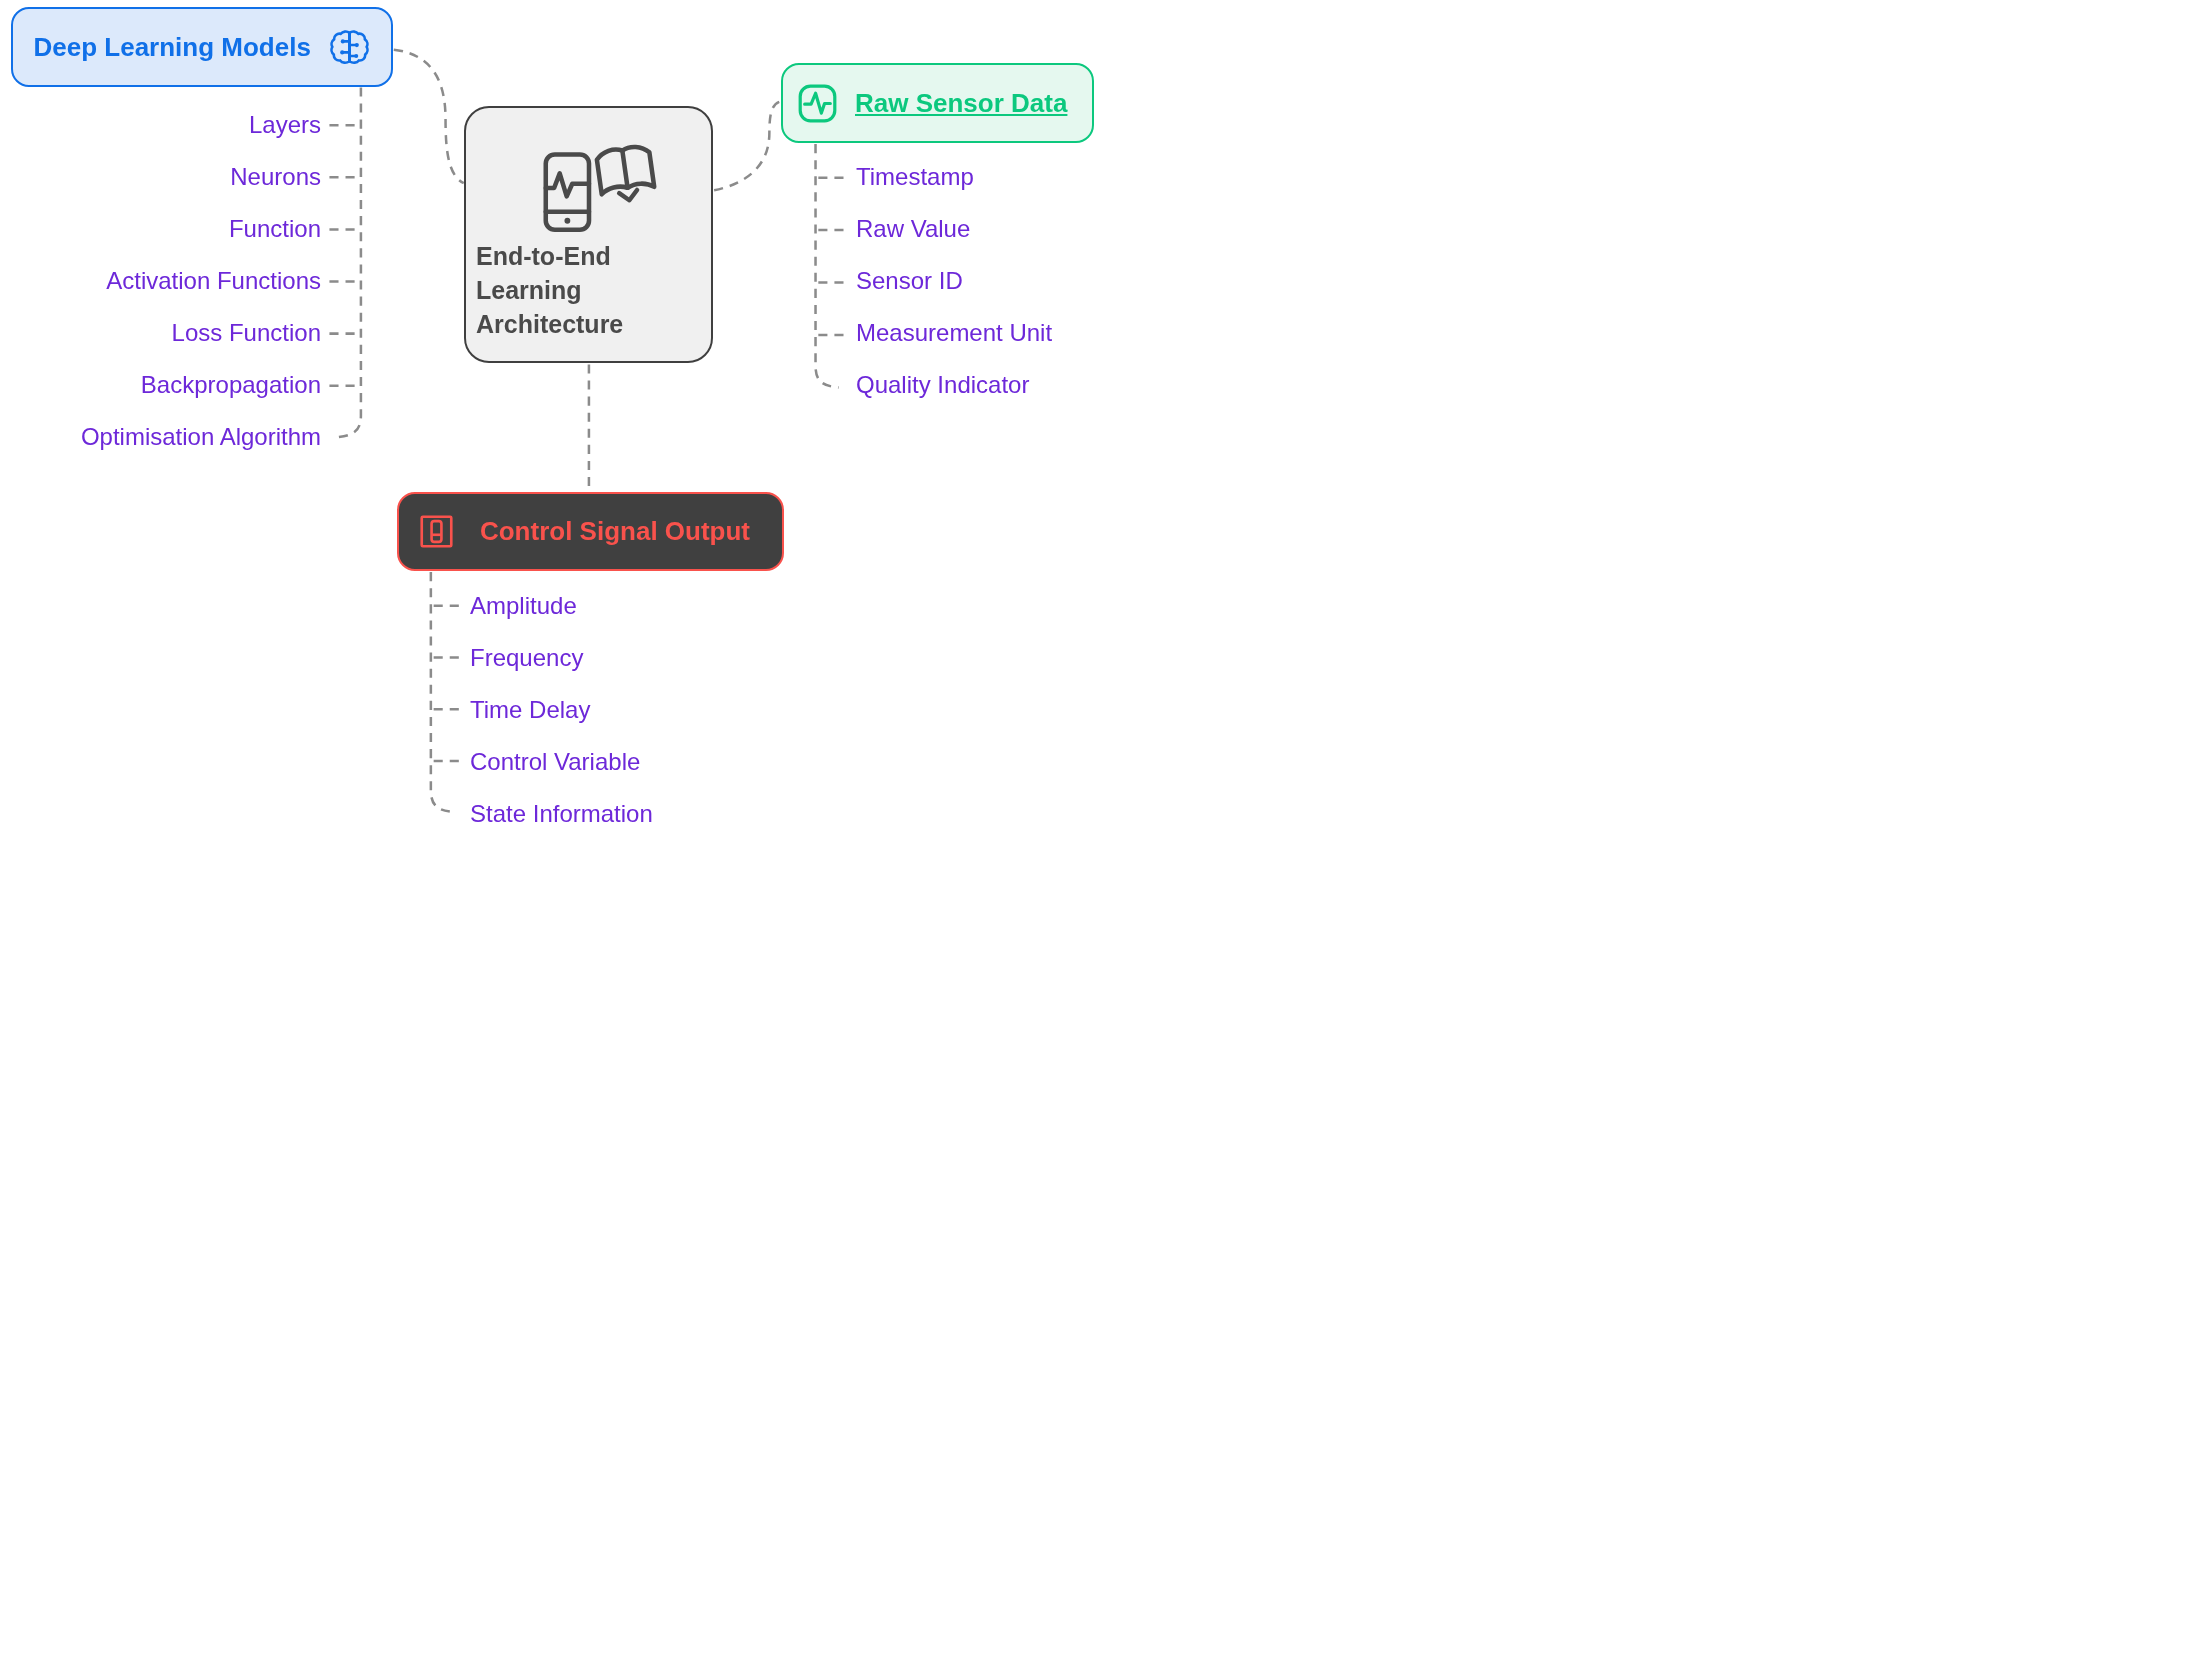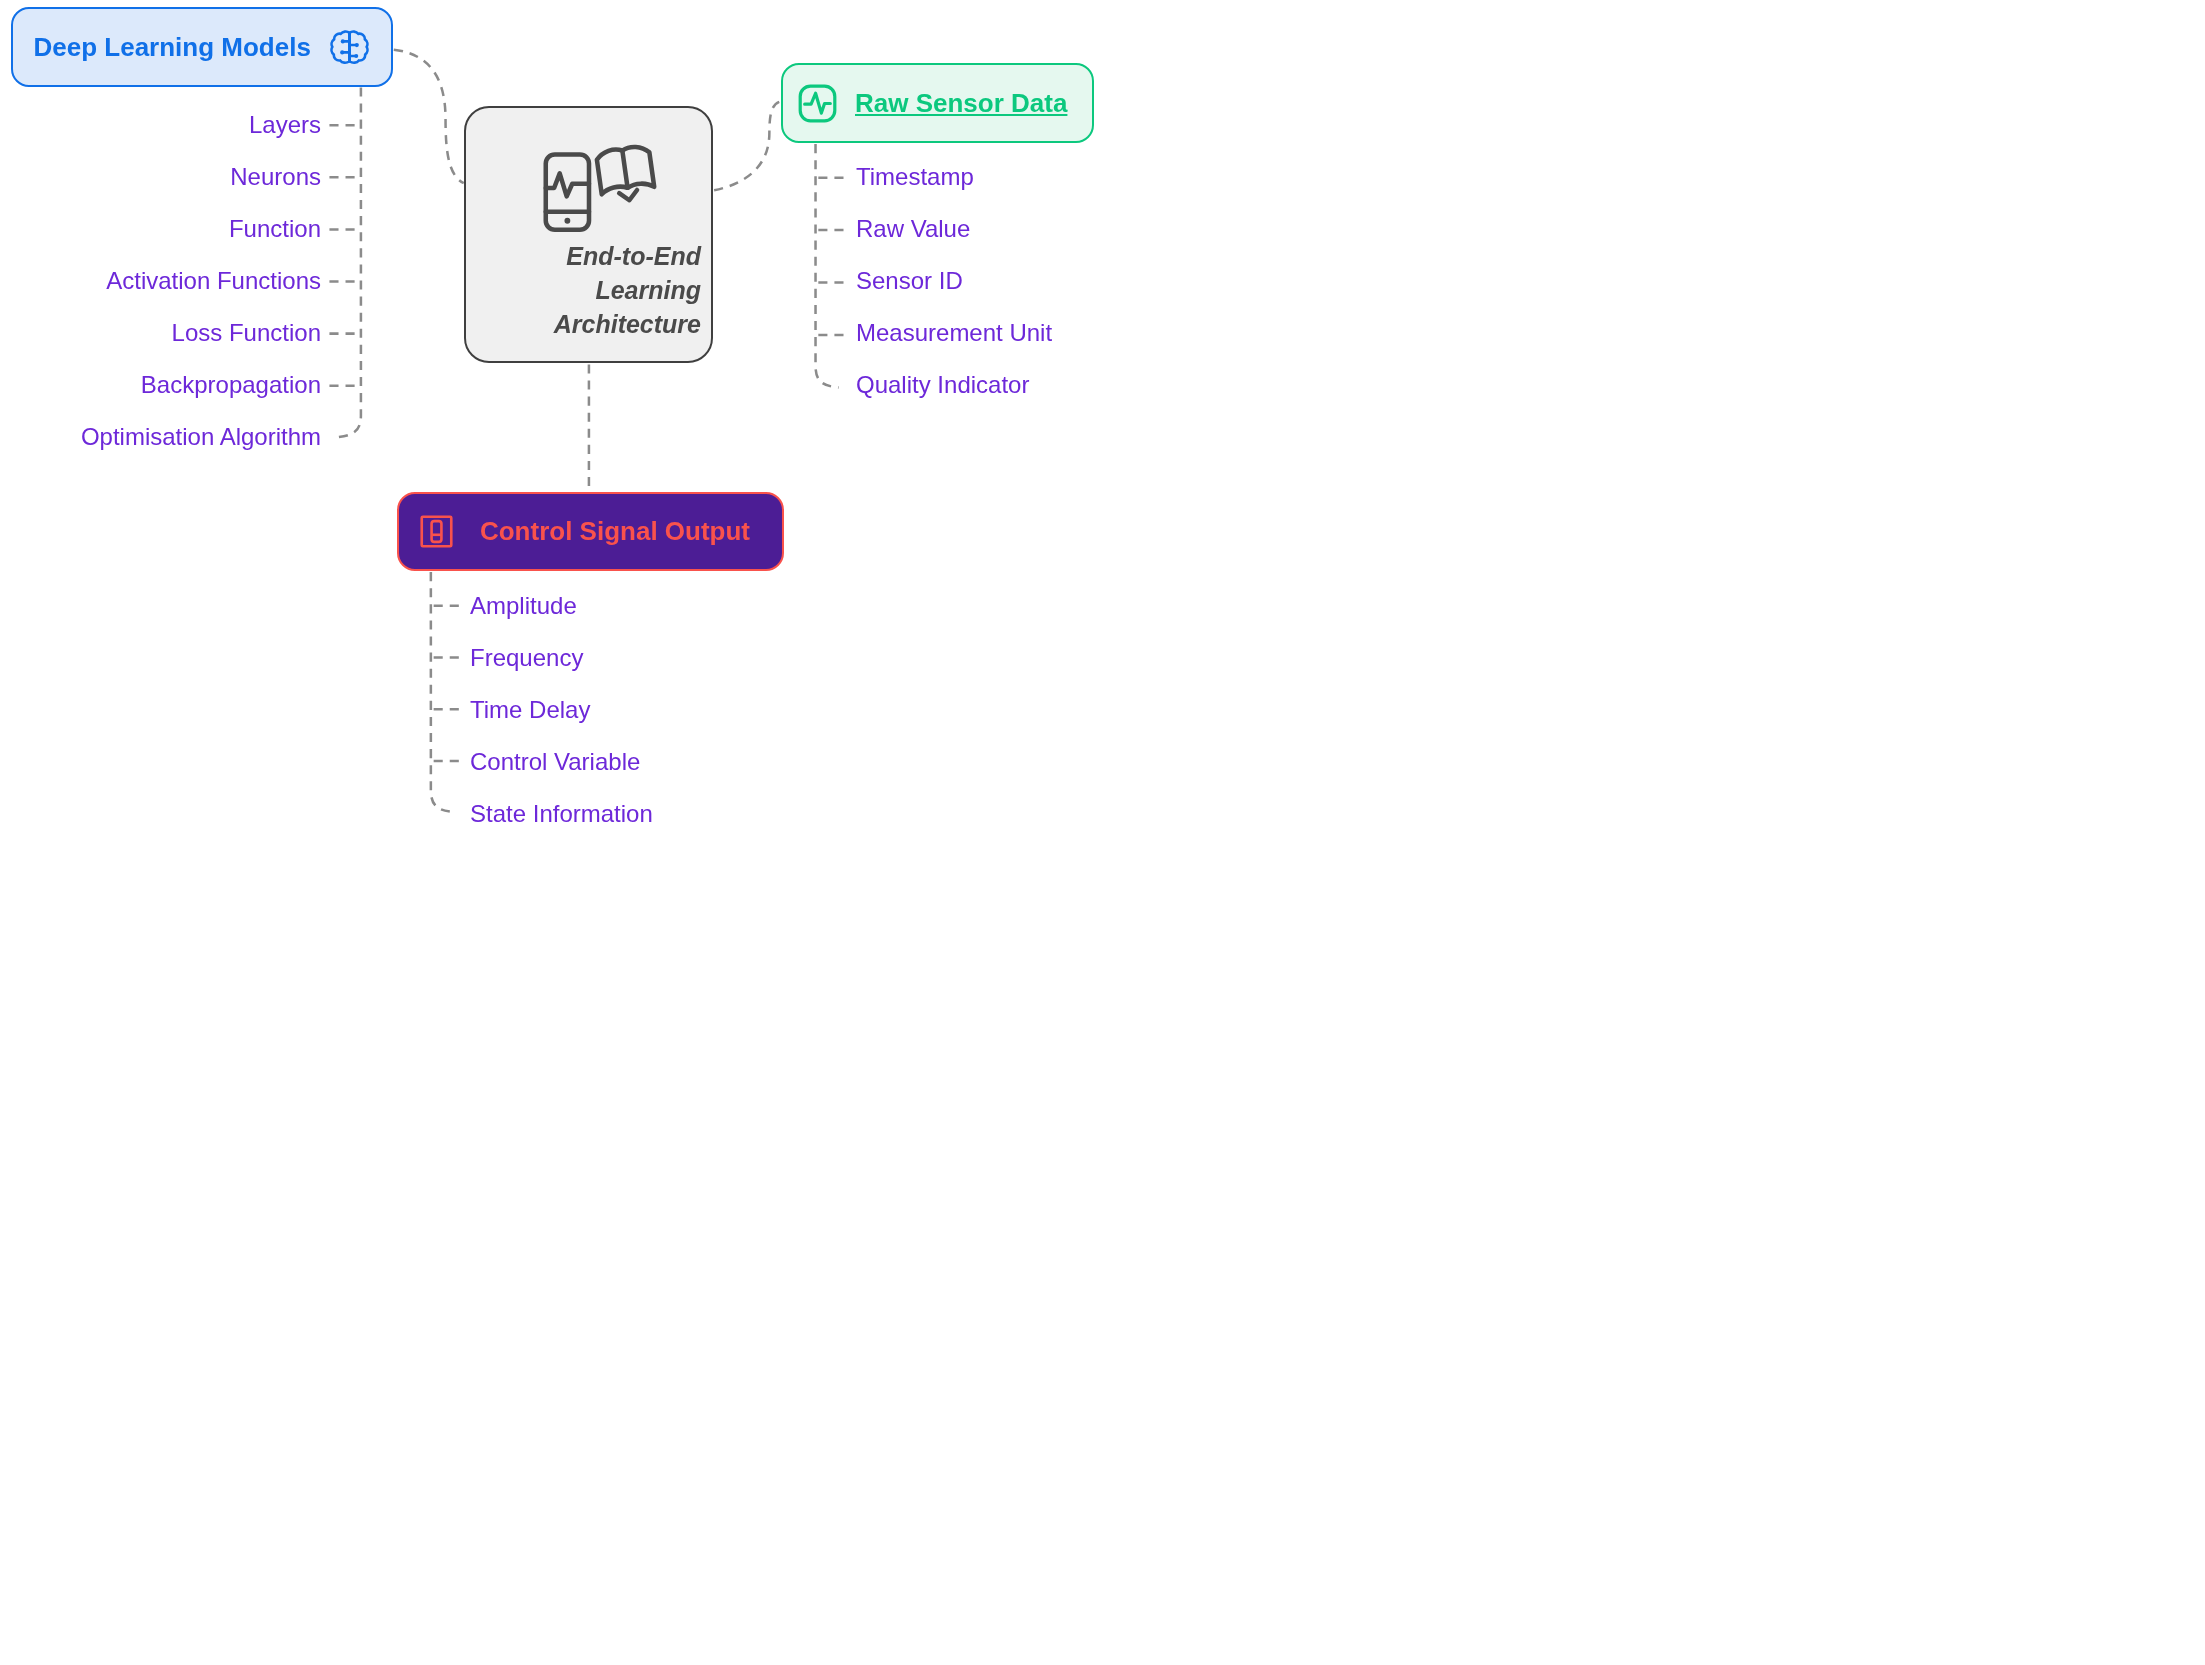--- a/index.html
+++ b/index.html
@@ -24,31 +24,31 @@
   }
   .node-blue .label{font-size:26px;}
   .node-green{
     left:781px;top:63px;width:313px;height:80px;
     background:#e5f8ef;border:2.8px solid #0cc87e;color:#0cc87e;
     padding:0 9.8px 0 14px;gap:17px;
   }
   .node-green .label{font-size:26px;text-decoration:underline;}
   .node-red{
     left:397px;top:492px;width:387px;height:79px;
-    background:#4c1d95;border:2.8px solid #f9524c;color:#f9524c;
+    background:#404040;border:2.8px solid #f9524c;color:#f9524c;
     padding:0 12.6px 0 19.6px;gap:7px;
   }
   .node-red .label{font-size:26px;flex:1;text-align:center;}
   .node-center{
     left:464px;top:106px;width:249px;height:257px;
     background:#f0f0f0;border:2.8px solid #3f3f3f;border-radius:25px;color:#4a4a4a;
     flex-direction:column;justify-content:center;gap:4.2px;
   }
   .node-center .label{
-    font-size:25px;line-height:1.36;text-align:right;width:225px;white-space:normal;font-style:italic;
+    font-size:25px;line-height:1.36;text-align:left;width:225px;white-space:normal;
   }
   .list{position:absolute;z-index:1;color:#6d28d9;font-size:24px;}
   .list .item{white-space:nowrap;}
   .list-left{top:99px;left:0;width:321px;text-align:right;}
   .list-left .item{height:52px;line-height:52px;}
   .list-right{top:151px;left:856px;}
   .list-right .item{height:52px;line-height:52px;}
   .list-bottom{top:580px;left:470px;}
   .list-bottom .item{height:52px;line-height:52px;}
   .icon{flex:0 0 auto;display:block;}

